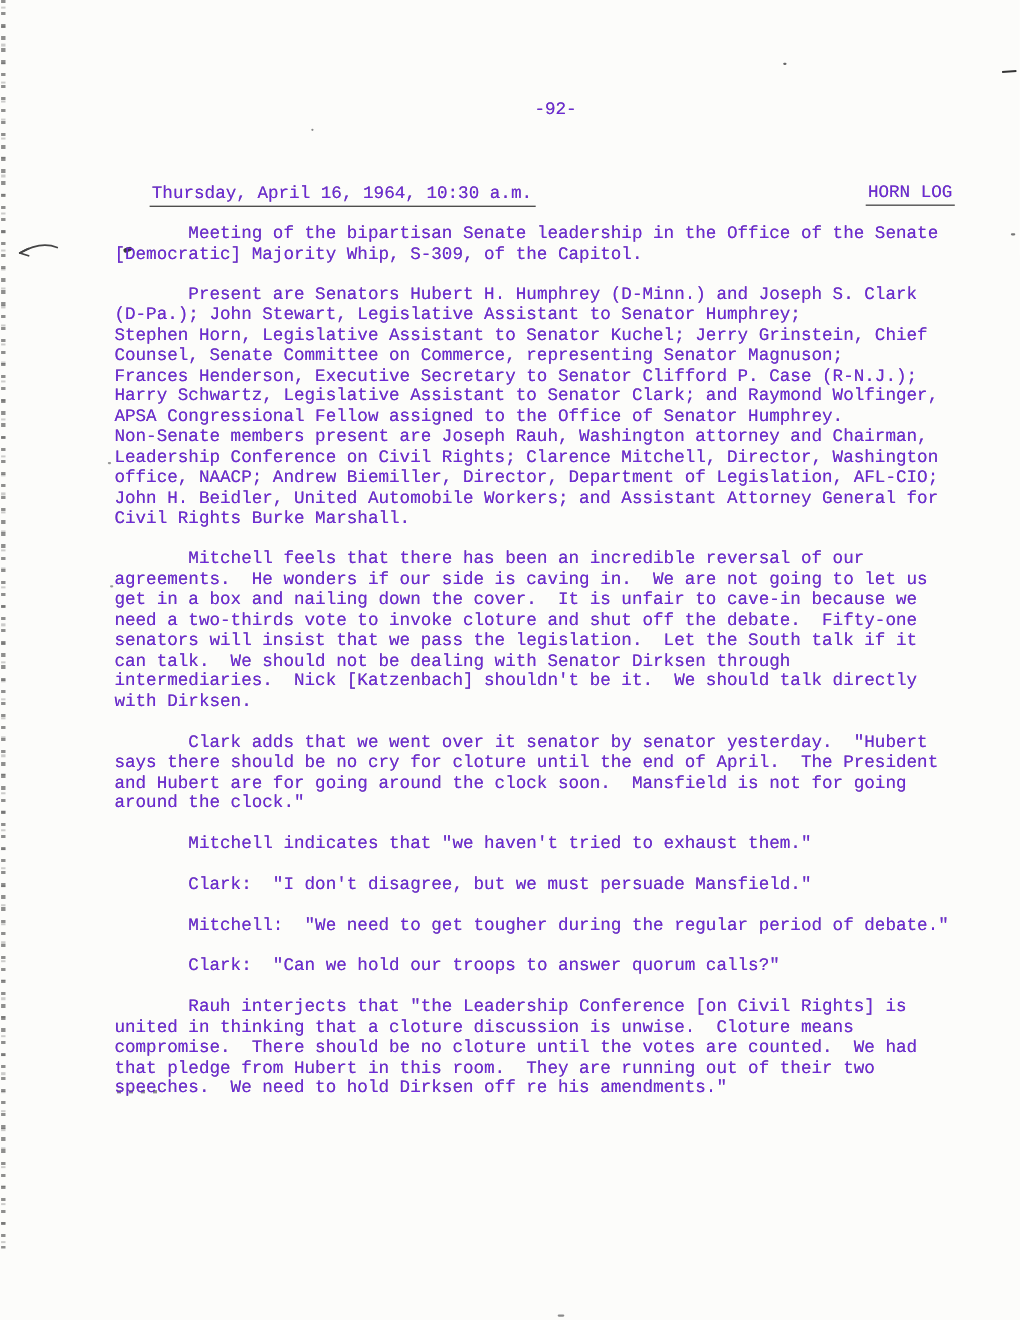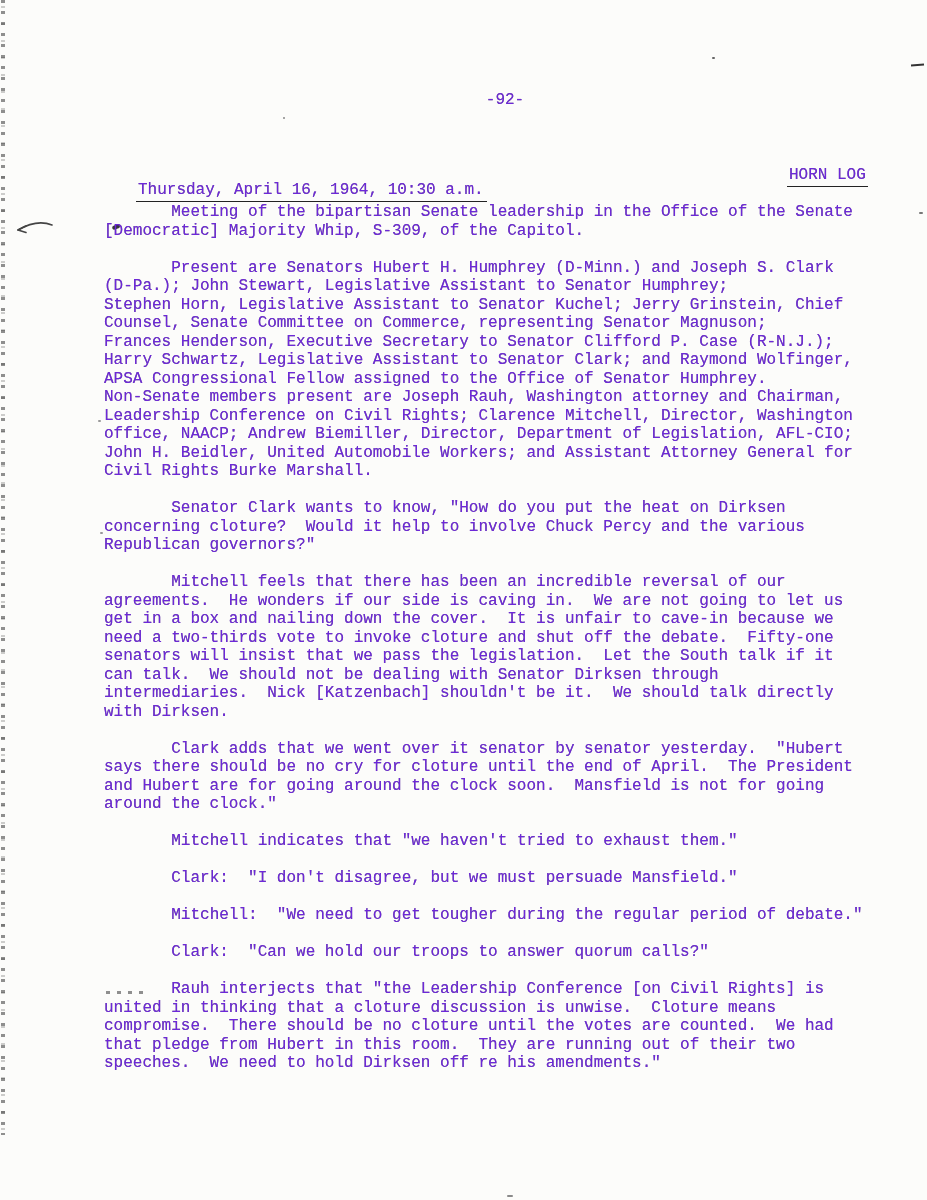--- a/index.html
+++ b/index.html
@@ -9,21 +9,21 @@
     background:#fcfcfa;
     color:#6d28d9;
     font-family:"Liberation Mono","DejaVu Sans Mono",monospace;
   }
   .ink{text-shadow:0 0 0.6px rgba(25,25,25,0.55);}
   .page-number{
     position:absolute;top:92px;left:505px;transform:translateX(-50%);
     font-size:16px;line-height:16px;
   }
   .date-heading{
-    position:absolute;top:182px;left:136px;
+    position:absolute;top:168px;left:136px;
     font-size:16px;line-height:16px;
     border-bottom:1.7px solid #232323;padding:0 3px 3px 2px;
   }
   .log-label{
     position:absolute;top:167px;left:787px;
     font-size:16px;line-height:16px;
     border-bottom:1.7px solid #232323;padding:0 2px 3px 2px;text-align:center;
   }
   .body-text{
     position:absolute;left:104px;top:203px;width:792px;
@@ -93,23 +93,20 @@
 Stephen Horn, Legislative Assistant to Senator Kuchel; Jerry Grinstein, Chief
 Counsel, Senate Committee on Commerce, representing Senator Magnuson;
 Frances Henderson, Executive Secretary to Senator Clifford P. Case (R-N.J.);
 Harry Schwartz, Legislative Assistant to Senator Clark; and Raymond Wolfinger,
 APSA Congressional Fellow assigned to the Office of Senator Humphrey.
 Non-Senate members present are Joseph Rauh, Washington attorney and Chairman,
 Leadership Conference on Civil Rights; Clarence Mitchell, Director, Washington
 office, NAACP; Andrew Biemiller, Director, Department of Legislation, AFL-CIO;
 John H. Beidler, United Automobile Workers; and Assistant Attorney General for
 Civil Rights Burke Marshall.</p>
-    <p>       Senator Clark wants to know, "How do you put the heat on Dirksen
-concerning cloture?  Would it help to involve Chuck Percy and the various
-Republican governors?"</p>
     <p>       Mitchell feels that there has been an incredible reversal of our
 agreements.  He wonders if our side is caving in.  We are not going to let us
 get in a box and nailing down the cover.  It is unfair to cave-in because we
 need a two-thirds vote to invoke cloture and shut off the debate.  Fifty-one
 senators will insist that we pass the legislation.  Let the South talk if it
 can talk.  We should not be dealing with Senator Dirksen through
 intermediaries.  Nick [Katzenbach] shouldn't be it.  We should talk directly
 with Dirksen.</p>
     <p>       Clark adds that we went over it senator by senator yesterday.  "Hubert
 says there should be no cry for cloture until the end of April.  The President

